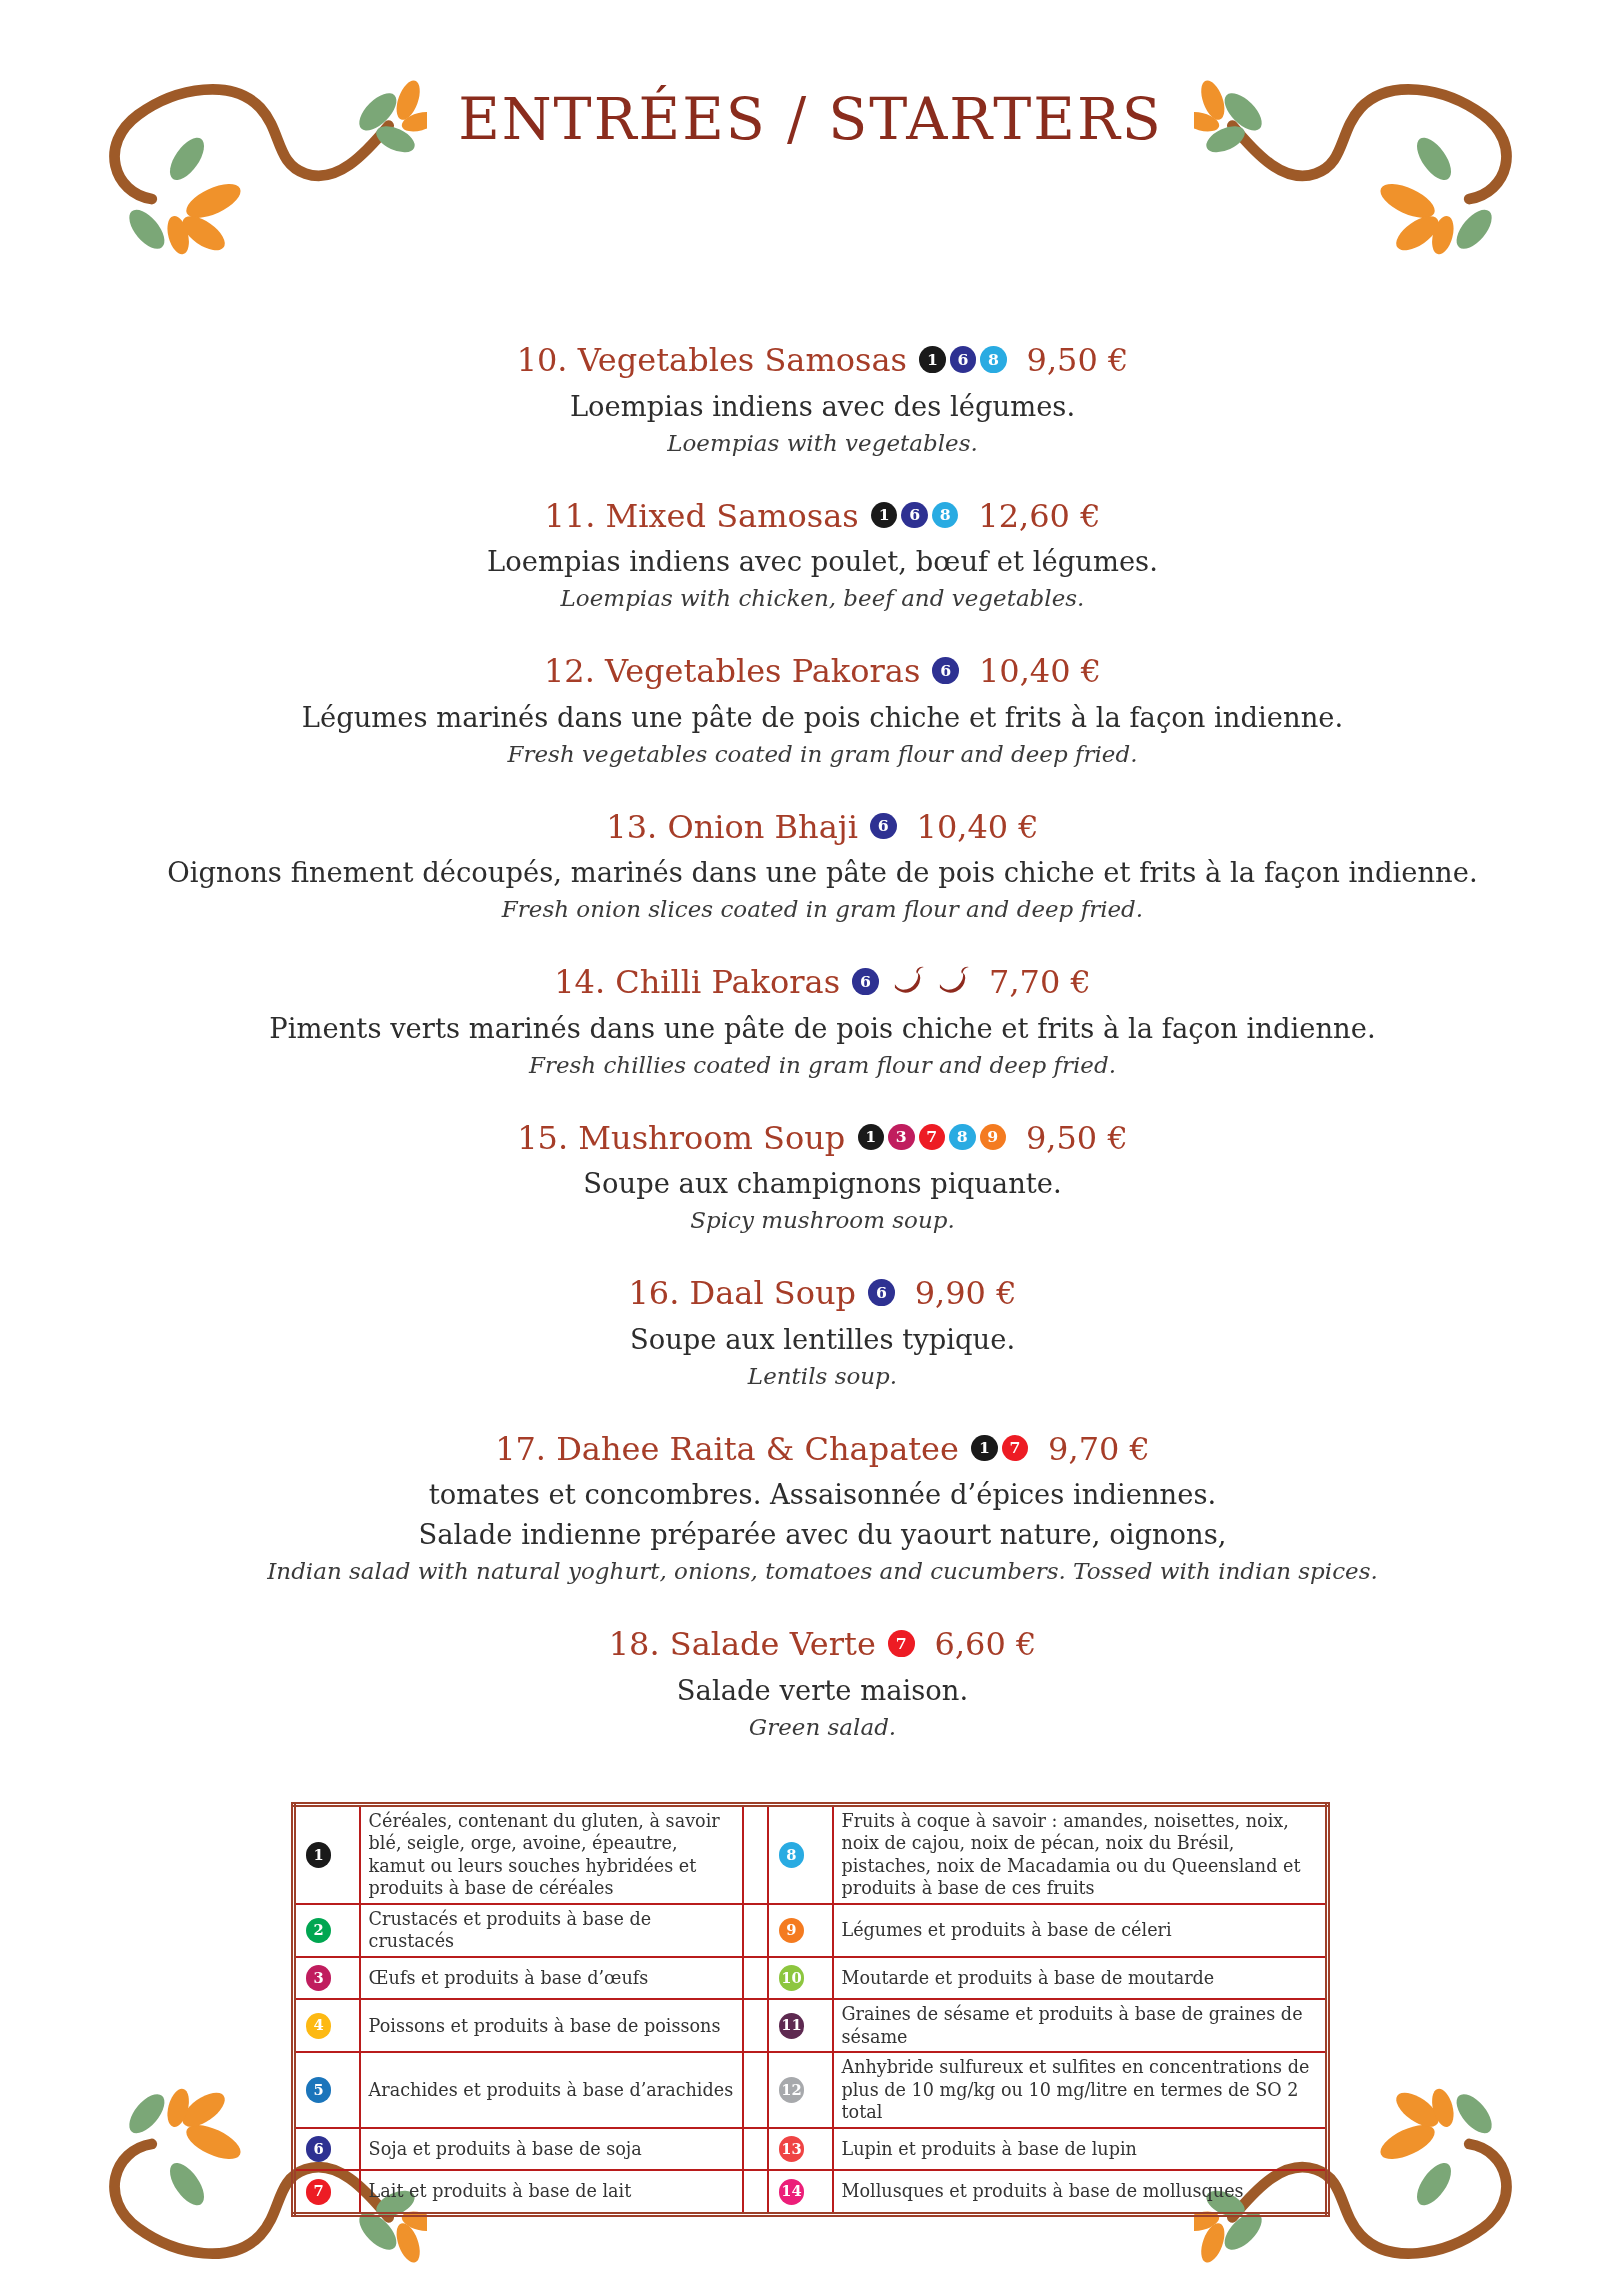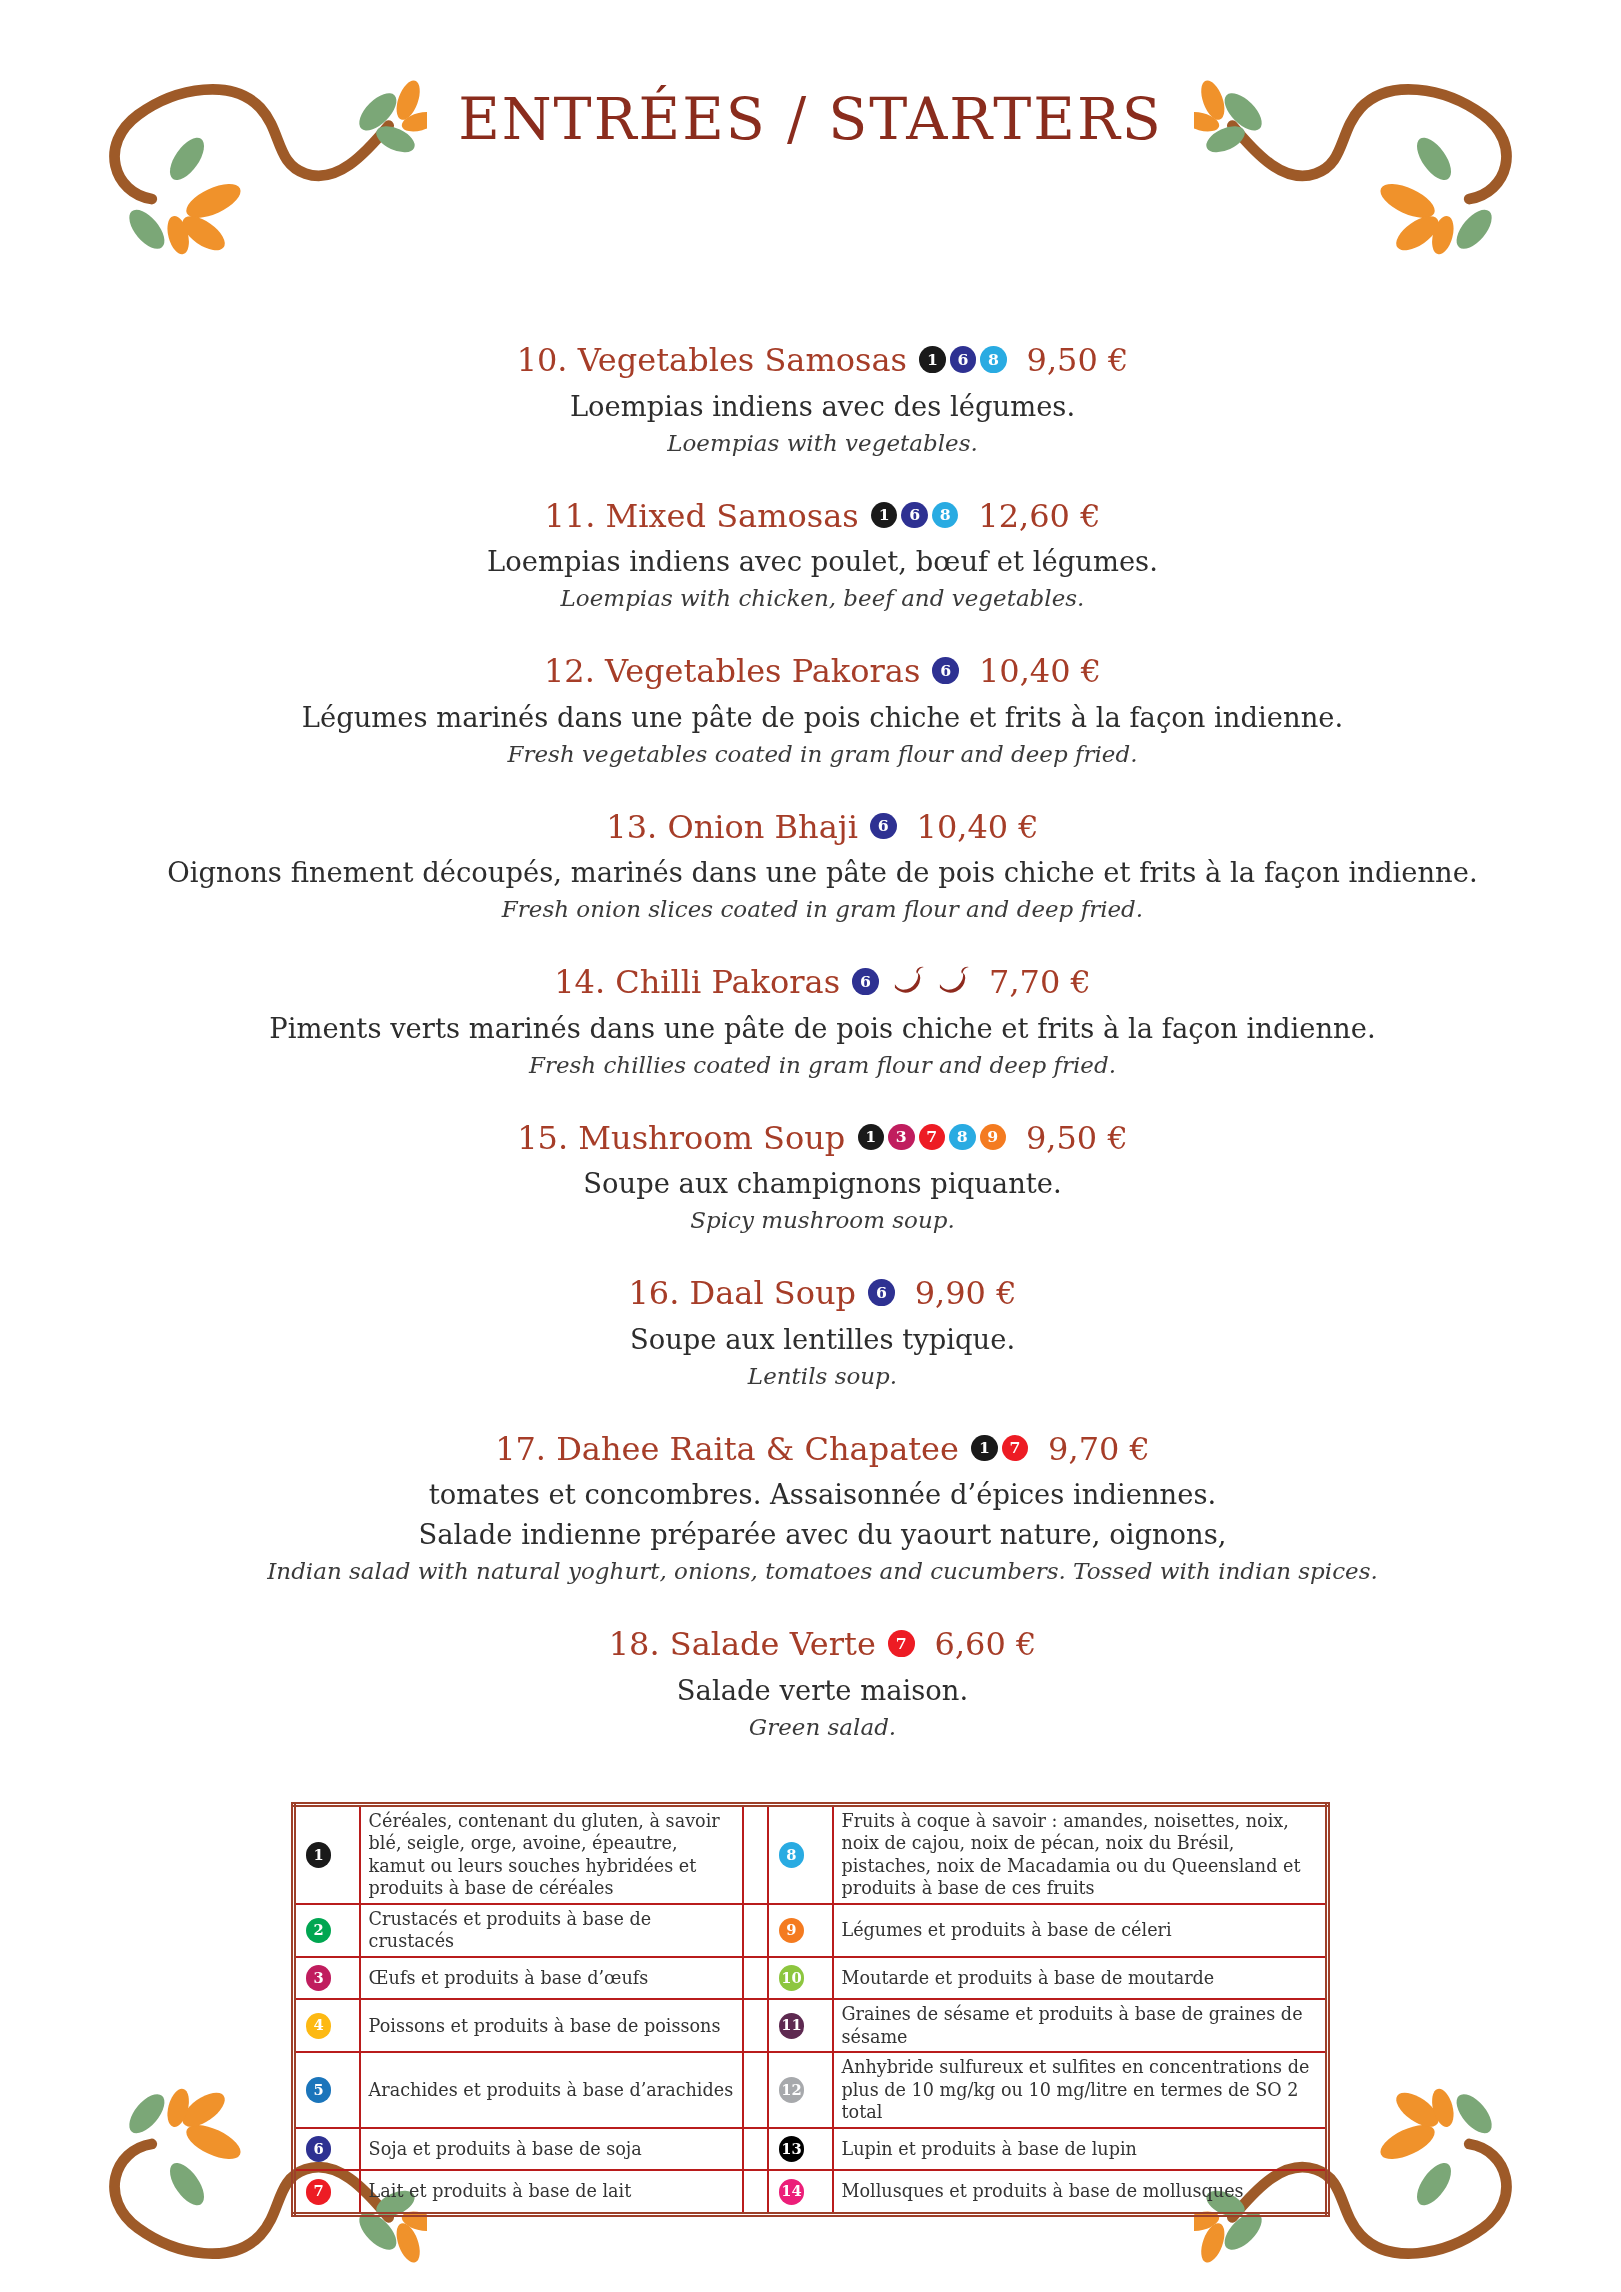--- a/index.html
+++ b/index.html
@@ -235,21 +235,21 @@
       <td class="num"><span class="badge tb" style="background: rgb(27, 117, 187);">5</span></td>
       <td class="txt-l">Arachides et produits à base d’arachides</td>
       <td class="spacer"></td>
       <td class="num"><span class="badge tb" style="background: rgb(167, 169, 172);">12</span></td>
       <td class="txt-r">Anhybride sulfureux et sulfites en concentrations de plus de 10 mg/kg ou 10 mg/litre en termes de SO 2 total</td>
     </tr>
     <tr class="std">
       <td class="num"><span class="badge tb" style="background: rgb(46, 49, 146);">6</span></td>
       <td class="txt-l">Soja et produits à base de soja</td>
       <td class="spacer"></td>
-      <td class="num"><span class="badge tb" style="background: #000000;">13</span></td>
+      <td class="num"><span class="badge tb" style="background: #ef4444;">13</span></td>
       <td class="txt-r">Lupin et produits à base de lupin</td>
     </tr>
     <tr class="std">
       <td class="num"><span class="badge tb" style="background: rgb(237, 28, 36);">7</span></td>
       <td class="txt-l">Lait et produits à base de lait</td>
       <td class="spacer"></td>
       <td class="num"><span class="badge tb" style="background: rgb(236, 30, 121);">14</span></td>
       <td class="txt-r">Mollusques et produits à base de mollusques</td>
     </tr>
   </tbody>

